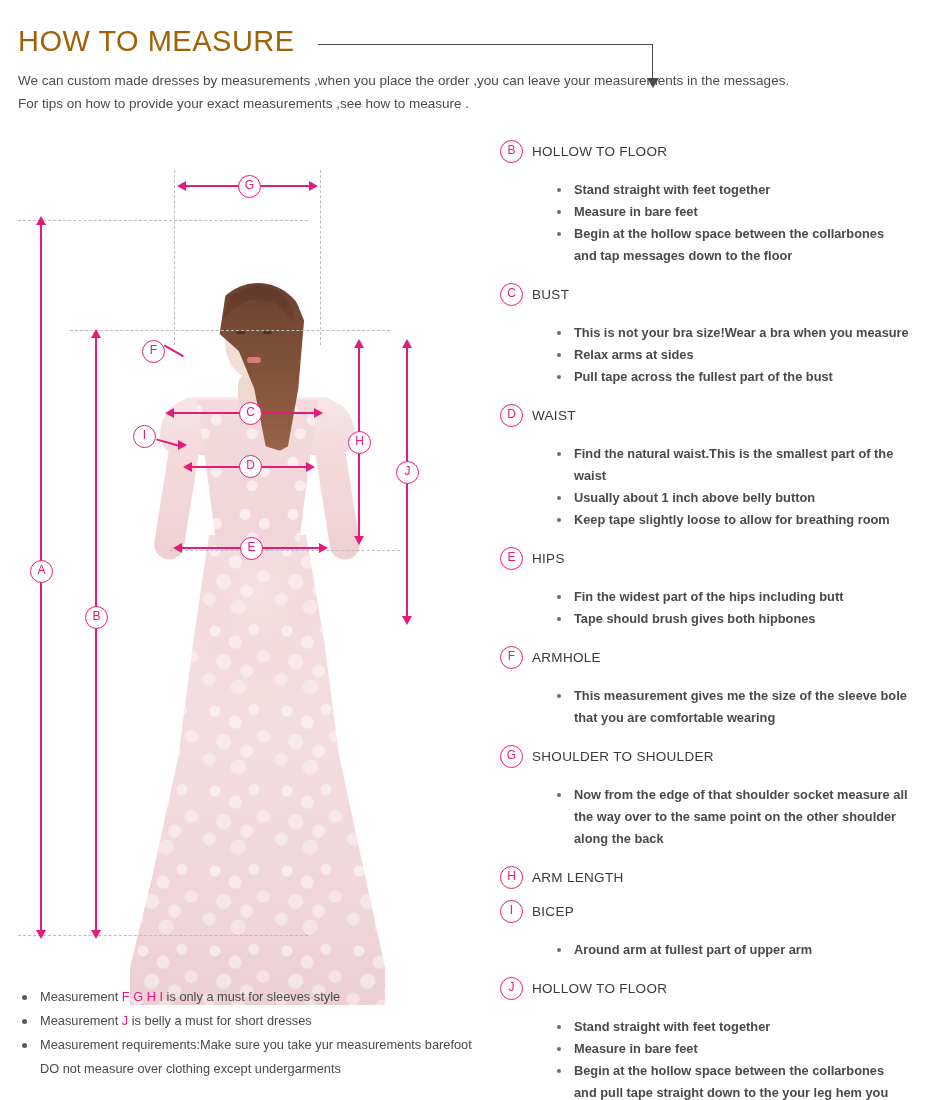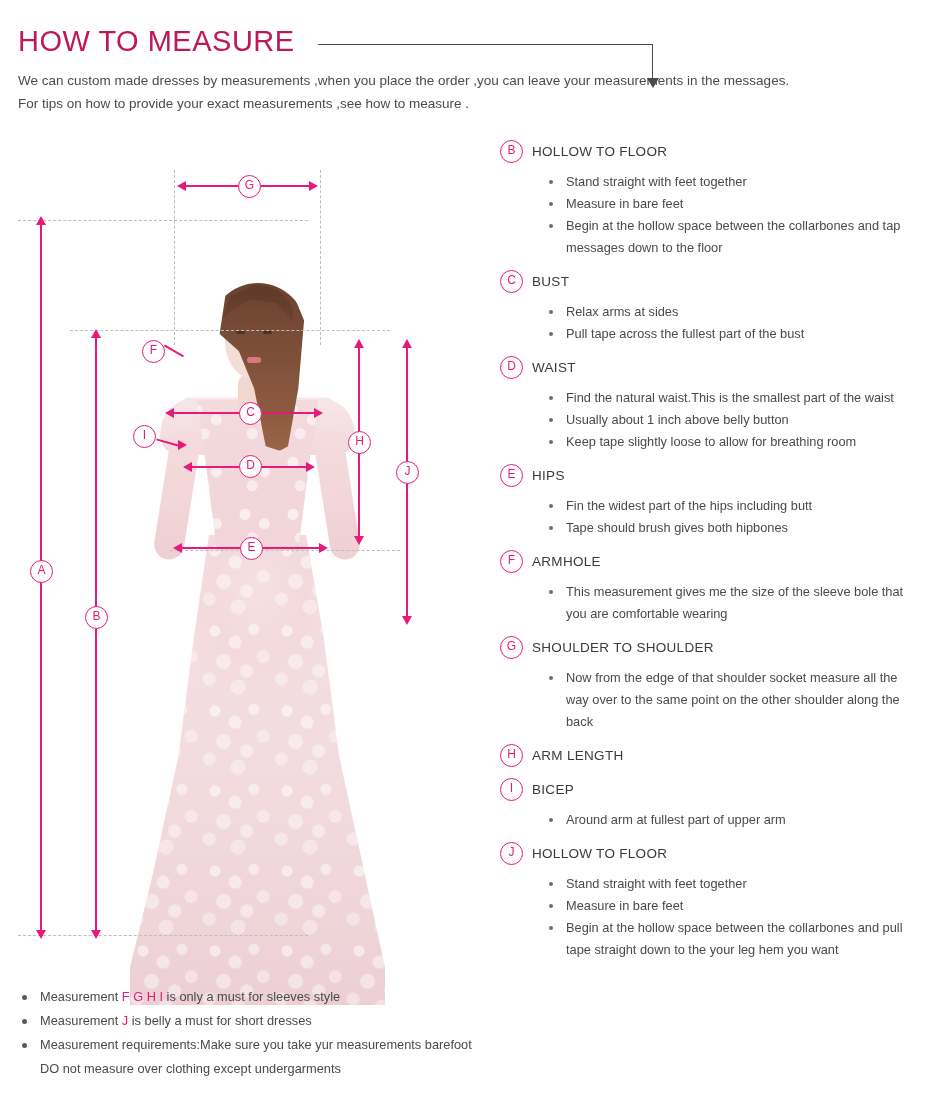--- a/index.html
+++ b/index.html
@@ -20,21 +20,21 @@
   .header {
     position: absolute;
     left: 18px;
     top: 22px;
     width: 894px;
     height: 60px;
   }
   .title {
     font-size: 29px;
     letter-spacing: 0.5px;
-    color: #be185d;
+    color: #a16207;
     font-weight: 400;
     white-space: nowrap;
     position: absolute;
     left: 0;
     top: 0;
     line-height: 38px;
   }
   .header-rule {
     position: absolute;
     left: 300px;
@@ -292,23 +292,24 @@
     text-align: center;
     flex: 0 0 auto;
     background: #fff;
   }
   .group-title {
     font-size: 13.5px;
     color: #3a3a3a;
     letter-spacing: 0.3px;
   }
   ul.bullets {
-    margin: 8px;
+    margin: 16px;
     padding: 0 0 0 38px;
     list-style: none;
+    font-weight: bold;
   }
   ul.bullets li {
     position: relative;
     font-size: 12.8px;
     line-height: 22px;
     color: #4a4a4a;
     padding-left: 20px;
     margin-bottom: 0px;
   }
   ul.bullets li::before {
@@ -454,20 +455,21 @@
       <li>Begin at the hollow space between the  collarbones and tap messages down to the floor</li>
     </ul>
   </div>
 
   <div class="group">
     <div class="group-head">
       <div class="group-badge">C</div>
       <div class="group-title">BUST</div>
     </div>
     <ul class="bullets">
+      <li>This is not your bra size!Wear a bra when you measure</li>
       <li>Relax arms at sides</li>
       <li>Pull tape across the fullest part of the bust</li>
     </ul>
   </div>
 
   <div class="group">
     <div class="group-head">
       <div class="group-badge">D</div>
       <div class="group-title">WAIST</div>
     </div>

